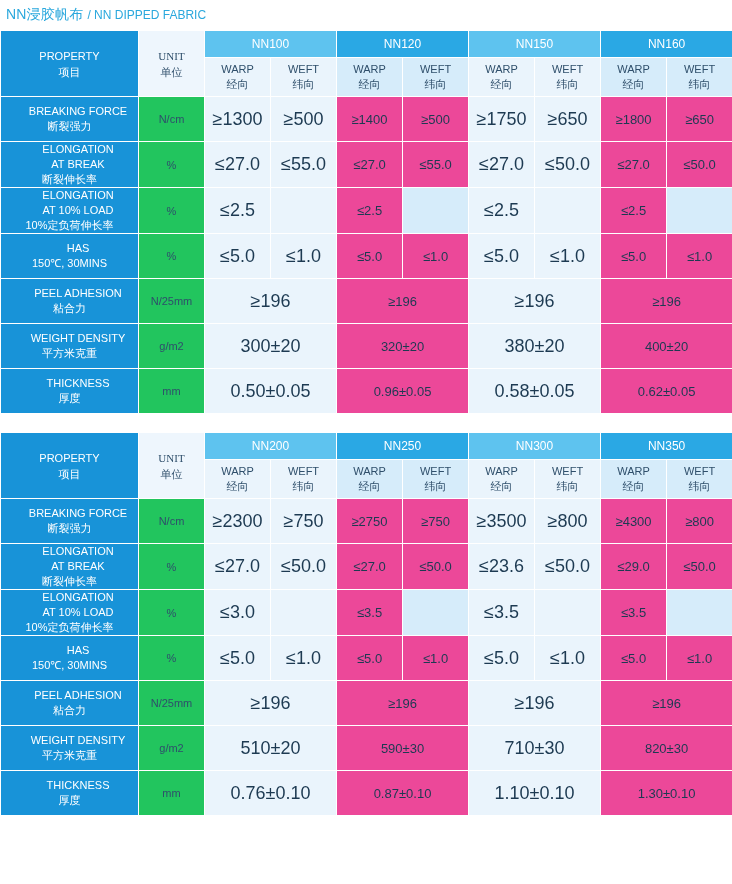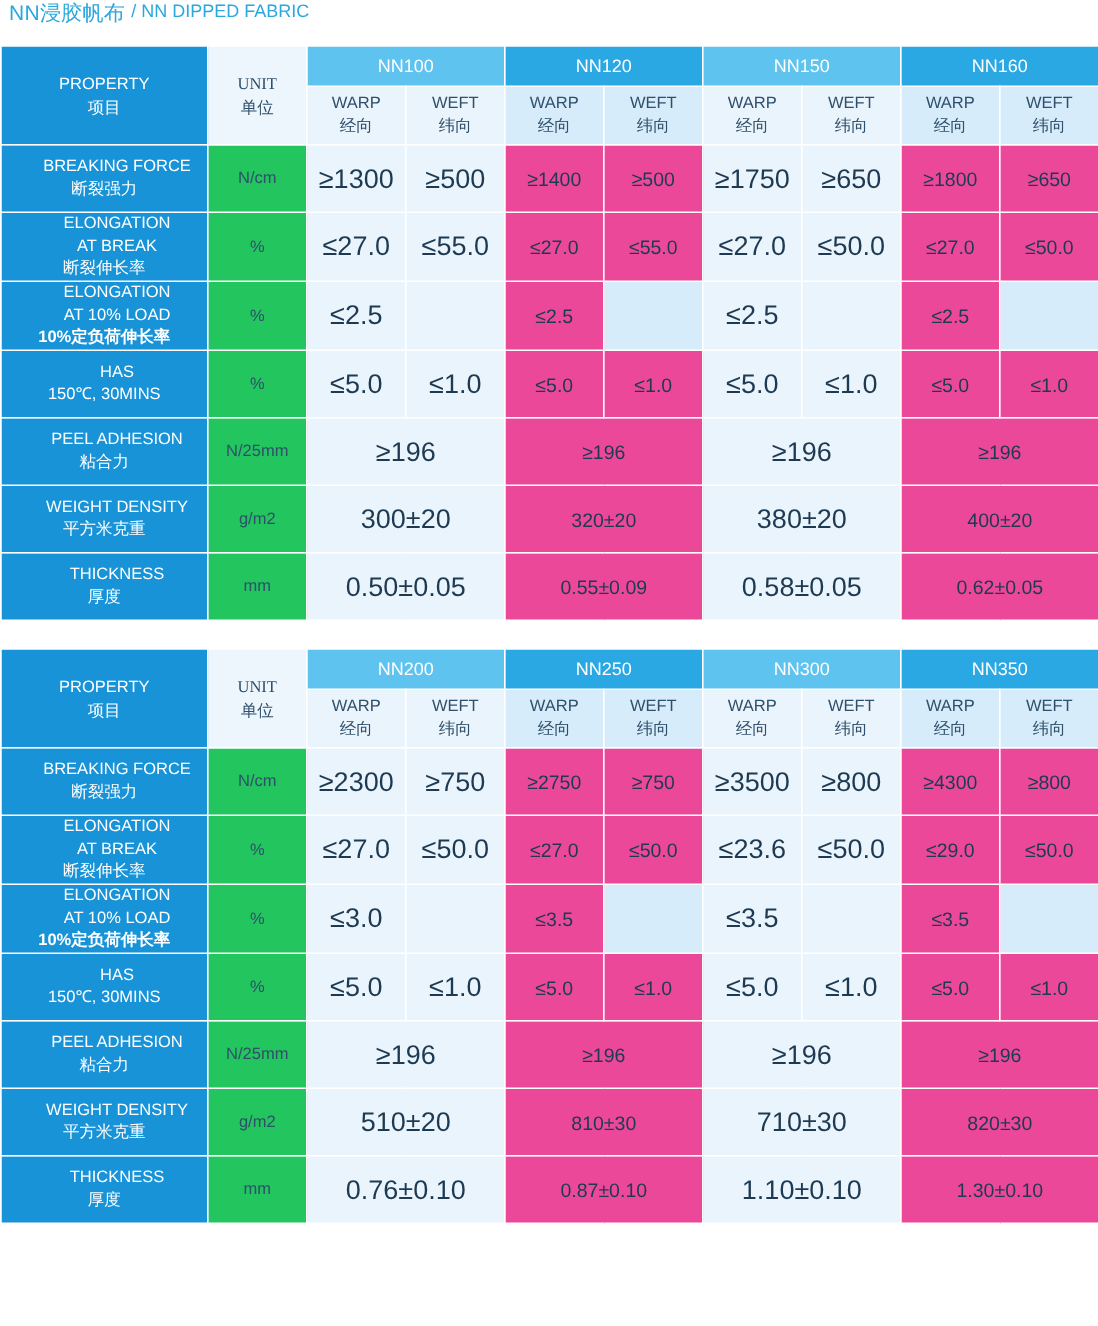--- a/index.html
+++ b/index.html
@@ -15,20 +15,21 @@
     overflow: hidden;
   }
   .page {
     width: 732px;
     position: relative;
   }
   
   .doc-header {
     height: 30px;
     display: flex;
+    align-items: center;
     padding-left: 6px;
     box-sizing: border-box;
   }
   .doc-header .title-cn {
     color: #2aa8dd;
     font-size: 14px;
     letter-spacing: .2px;
   }
   .doc-header .title-en {
     color: #2aa8dd;
@@ -96,21 +97,21 @@
   }
   .rowlabel {
     background: #1893d8;
     color: #ffffff;
     font-size: 11px;
     line-height: 15px;
     padding: 4px 2px;
   }
   .rowlabel .l1 { display: block; margin-left: 17px; }
   .rowlabel .l2 { display: block; }
-  .rowlabel.bold-cn .l2 { font-weight: bold; }
+  .rowlabel.bold-cn .l2 { font-weight: normal; }
   .unitcell {
     background: #22c55e;
     color: #2f4f6b;
     font-size: 11px;
   }
   .val-a {
     background: #eaf4fc;
     color: #1d3a52;
     font-size: 18px;
   }
@@ -253,21 +254,21 @@
           <td colspan="2" class="val-a">380±20</td>
           <td colspan="2" class="val-b">400±20</td>
         </tr>
         <tr class="data-row">
           <td class="rowlabel">
             <span class="l1">THICKNESS</span>
             <span class="l2">厚度</span>
           </td>
           <td class="unitcell">mm</td>
           <td colspan="2" class="val-a">0.50±0.05</td>
-          <td colspan="2" class="val-b">0.55±0.09</td>
+          <td colspan="2" class="val-b">0.96±0.05</td>
           <td colspan="2" class="val-a">0.58±0.05</td>
           <td colspan="2" class="val-b">0.62±0.05</td>
         </tr>
       </tbody>
   </table>
 
   <div class="spacer"></div>
 
   <table class="spec" id="table2">
     <colgroup>
@@ -372,21 +373,21 @@
           <td colspan="2" class="val-a">≥196</td>
           <td colspan="2" class="val-b">≥196</td>
         </tr>
         <tr class="data-row">
           <td class="rowlabel">
             <span class="l1">WEIGHT DENSITY</span>
             <span class="l2">平方米克重</span>
           </td>
           <td class="unitcell">g/m2</td>
           <td colspan="2" class="val-a">510±20</td>
-          <td colspan="2" class="val-b">810±30</td>
+          <td colspan="2" class="val-b">590±30</td>
           <td colspan="2" class="val-a">710±30</td>
           <td colspan="2" class="val-b">820±30</td>
         </tr>
         <tr class="data-row">
           <td class="rowlabel">
             <span class="l1">THICKNESS</span>
             <span class="l2">厚度</span>
           </td>
           <td class="unitcell">mm</td>
           <td colspan="2" class="val-a">0.76±0.10</td>

